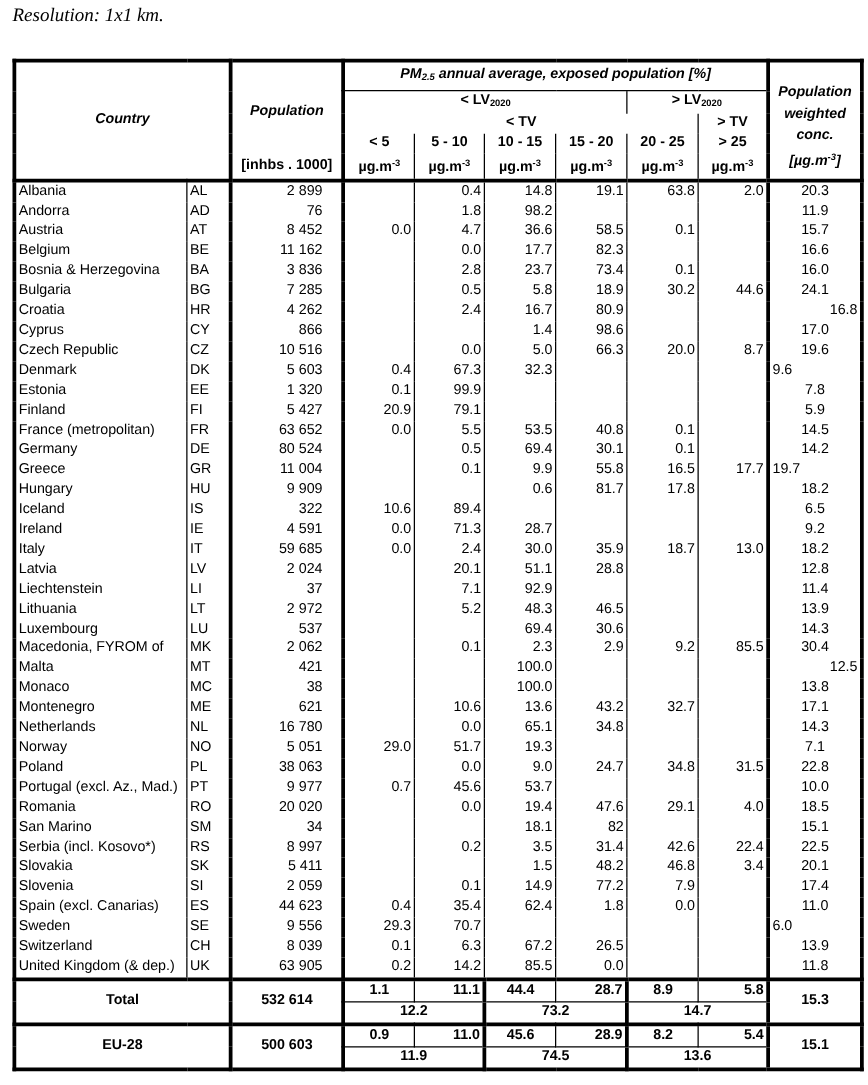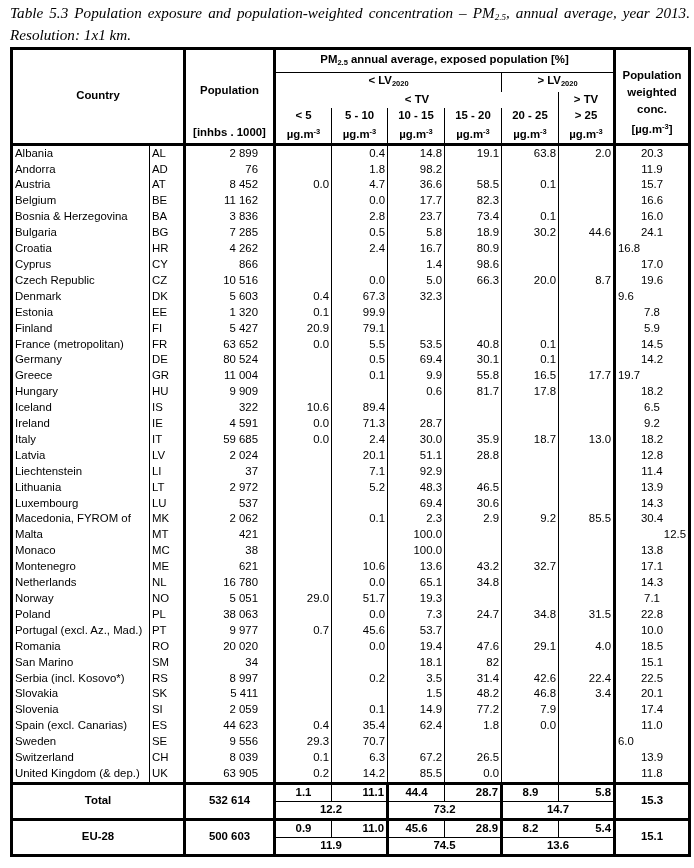--- a/index.html
+++ b/index.html
@@ -6,35 +6,34 @@
   body { width: 694px; height: 868px; position: relative; overflow: hidden; font-family: "Liberation Sans", "DejaVu Sans", sans-serif; color: #000; }
   .caption { position: absolute; left: 10px; top: 4px; width: 680px; font-family: "Liberation Serif", "DejaVu Serif", serif; font-style: italic; font-size: 15.2px; line-height: 18px; text-align: justify; }
   .caption .l1 { display: block; text-align-last: justify; }
   .caption sub { font-size: 9px; vertical-align: -2px; }
   table.t { position: absolute; left: 10px; top: 47px; border-collapse: collapse; table-layout: fixed; font-size: 11.4px; }
   table.t td { padding: 0 2px; height: 15.9px; line-height: 15.9px; white-space: nowrap; overflow: hidden; }
   .hd td { font-weight: bold; text-align: center; font-size: 11.4px; }
   .num { text-align: right; }
   .b-l { border-left: 3px solid #000; }
   .b-r { border-right: 3px solid #000; }
-  .b-t { border-top: 3px solid #000; }
+  .b-t { border-top: 3px solid #000; font-style: italic; }
   .b-b { border-bottom: 3px solid #000; }
   .t-l { border-left: 1px solid #000; }
   .t-r { border-right: 1px solid #000; }
   .t-b { border-bottom: 1px solid #000; }
   sub.s { font-size: 7.5px; vertical-align: -2px; }
   sup.s { font-size: 7.5px; vertical-align: 4px; }
   .sum td { font-weight: bold; text-align: center; }
   .sumrow td { height: 16px; line-height: 16px; }
 </style>
 </head>
 <body>
 
 <div class="caption">
-  <span class="l1"><span>Table 5.3 Population exposure and population-weighted concentration – PM</span><sub>2.5</sub><span>, annual average, year 2013.</span></span>
   <span>Resolution: 1x1 km.</span>
 </div>
 
 <table class="t" id="tbl">
   <colgroup>
     <col style="width:138px">
       <col style="width:35px">
       <col style="width:90px">
     <col style="width:57px">
       <col style="width:56px">
@@ -155,21 +154,21 @@
       <tr>
         <td class="b-l t-r">Croatia</td>
         <td class="b-r">HR</td>
         <td class="num b-r" style="padding-right:15px">4 262</td>
         <td class="num t-r"></td>
         <td class="num t-r">2.4</td>
         <td class="num t-r">16.7</td>
         <td class="num t-r">80.9</td>
         <td class="num t-r"></td>
         <td class="num b-r"></td>
-        <td class="b-r" style="text-align:left">16.8</td>
+        <td class="b-r" style="text-align:right">16.8</td>
       </tr>
       <tr>
         <td class="b-l t-r">Cyprus</td>
         <td class="b-r">CY</td>
         <td class="num b-r" style="padding-right:15px">866</td>
         <td class="num t-r"></td>
         <td class="num t-r"></td>
         <td class="num t-r">1.4</td>
         <td class="num t-r">98.6</td>
         <td class="num t-r"></td>
@@ -427,21 +426,21 @@
         <td class="num t-r"></td>
         <td class="num b-r"></td>
         <td class="b-r" style="text-align:center">7.1</td>
       </tr>
       <tr>
         <td class="b-l t-r">Poland</td>
         <td class="b-r">PL</td>
         <td class="num b-r" style="padding-right:15px">38 063</td>
         <td class="num t-r"></td>
         <td class="num t-r">0.0</td>
-        <td class="num t-r">7.3</td>
+        <td class="num t-r">9.0</td>
         <td class="num t-r">24.7</td>
         <td class="num t-r">34.8</td>
         <td class="num b-r">31.5</td>
         <td class="b-r" style="text-align:center">22.8</td>
       </tr>
       <tr>
         <td class="b-l t-r">Portugal (excl. Az., Mad.)</td>
         <td class="b-r">PT</td>
         <td class="num b-r" style="padding-right:15px">9 977</td>
         <td class="num t-r">0.7</td>

